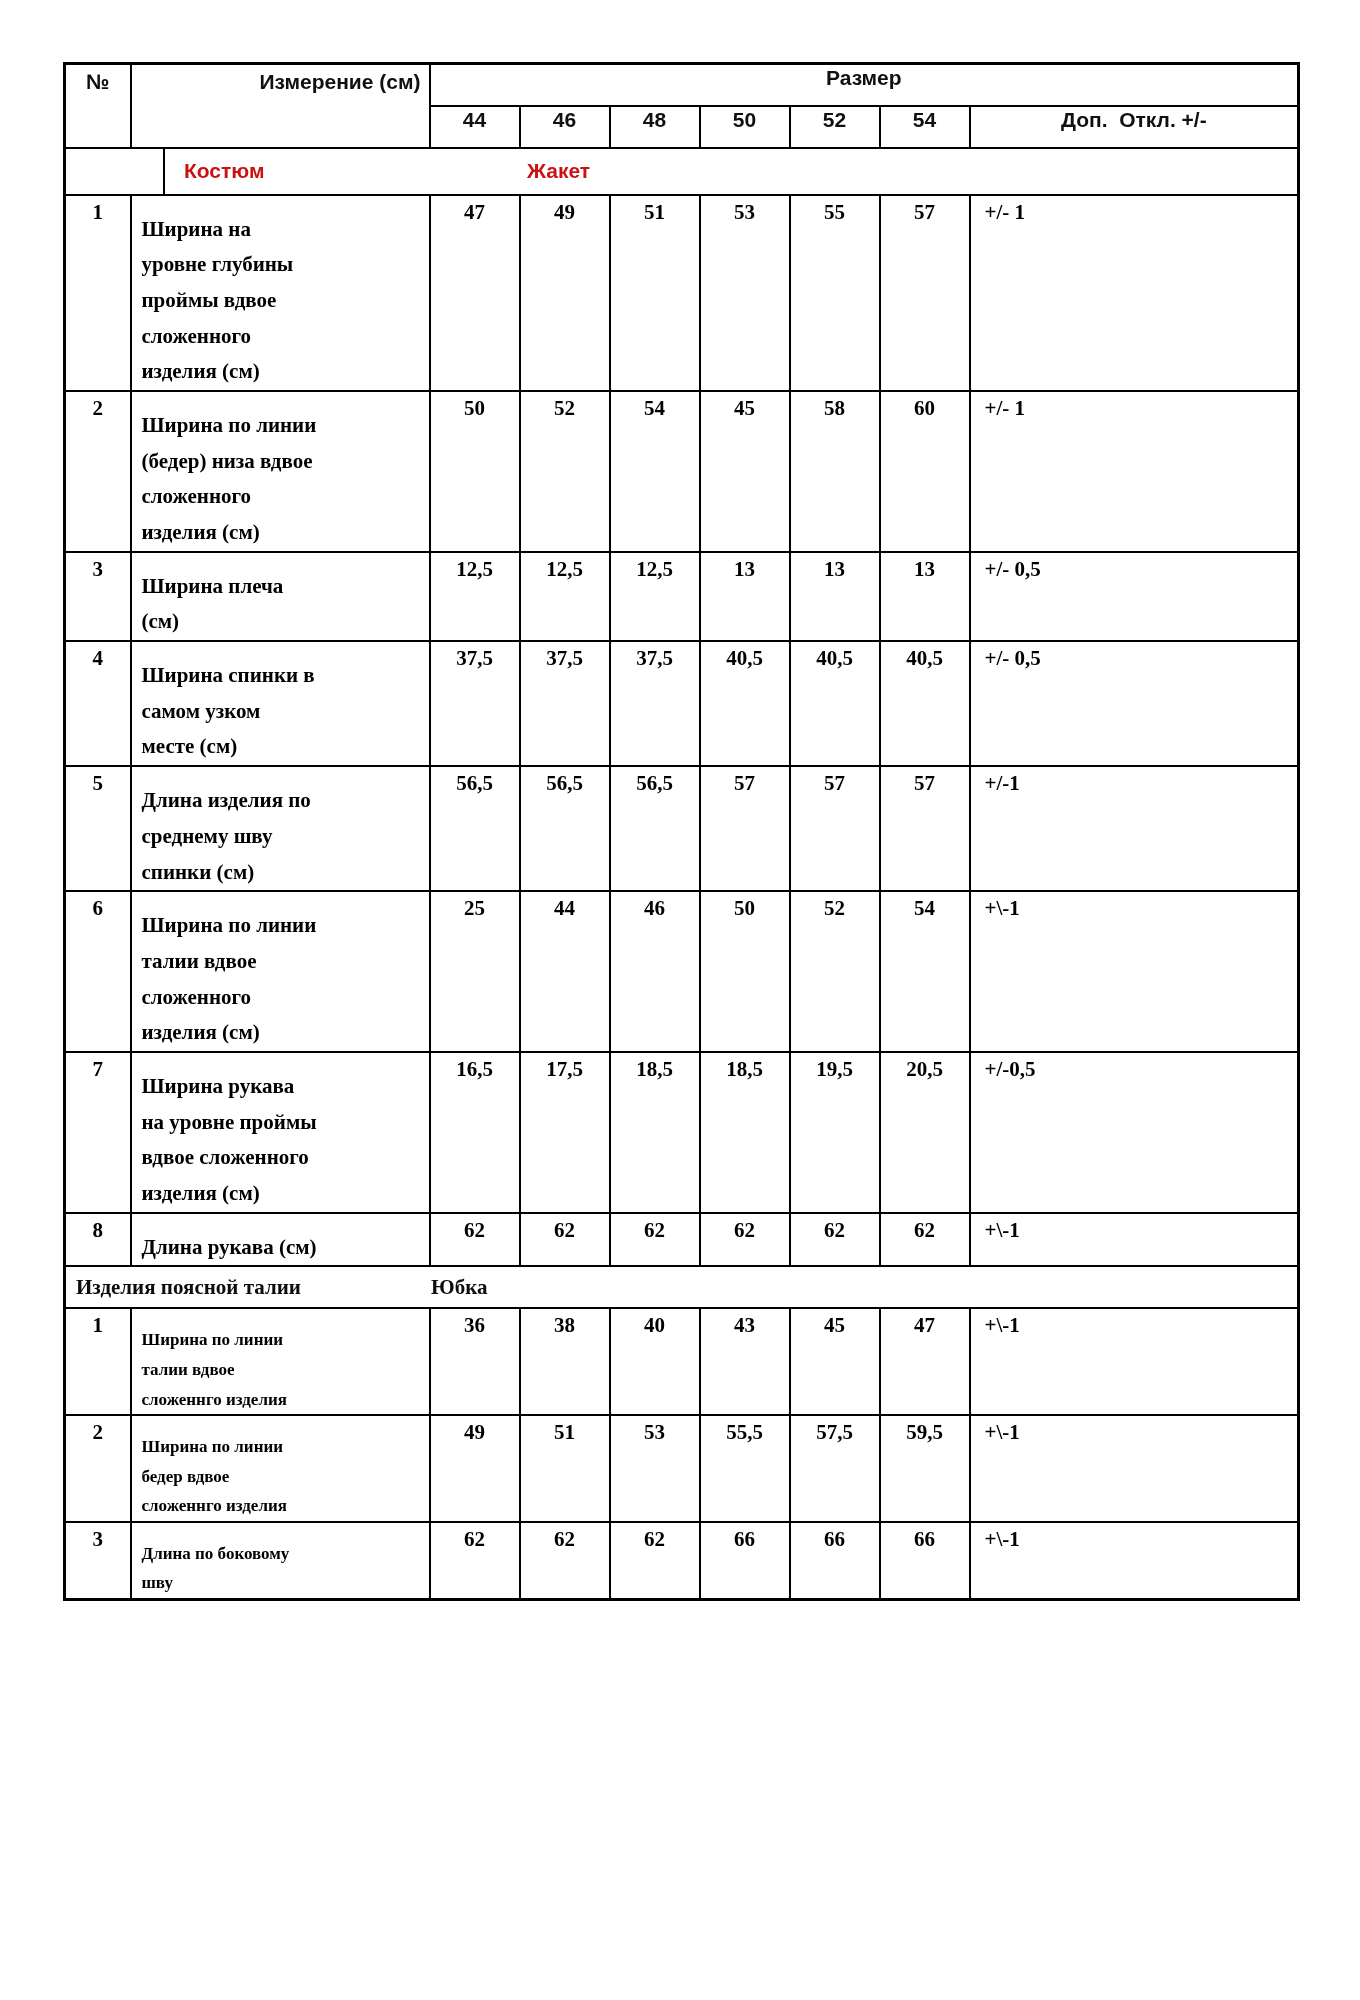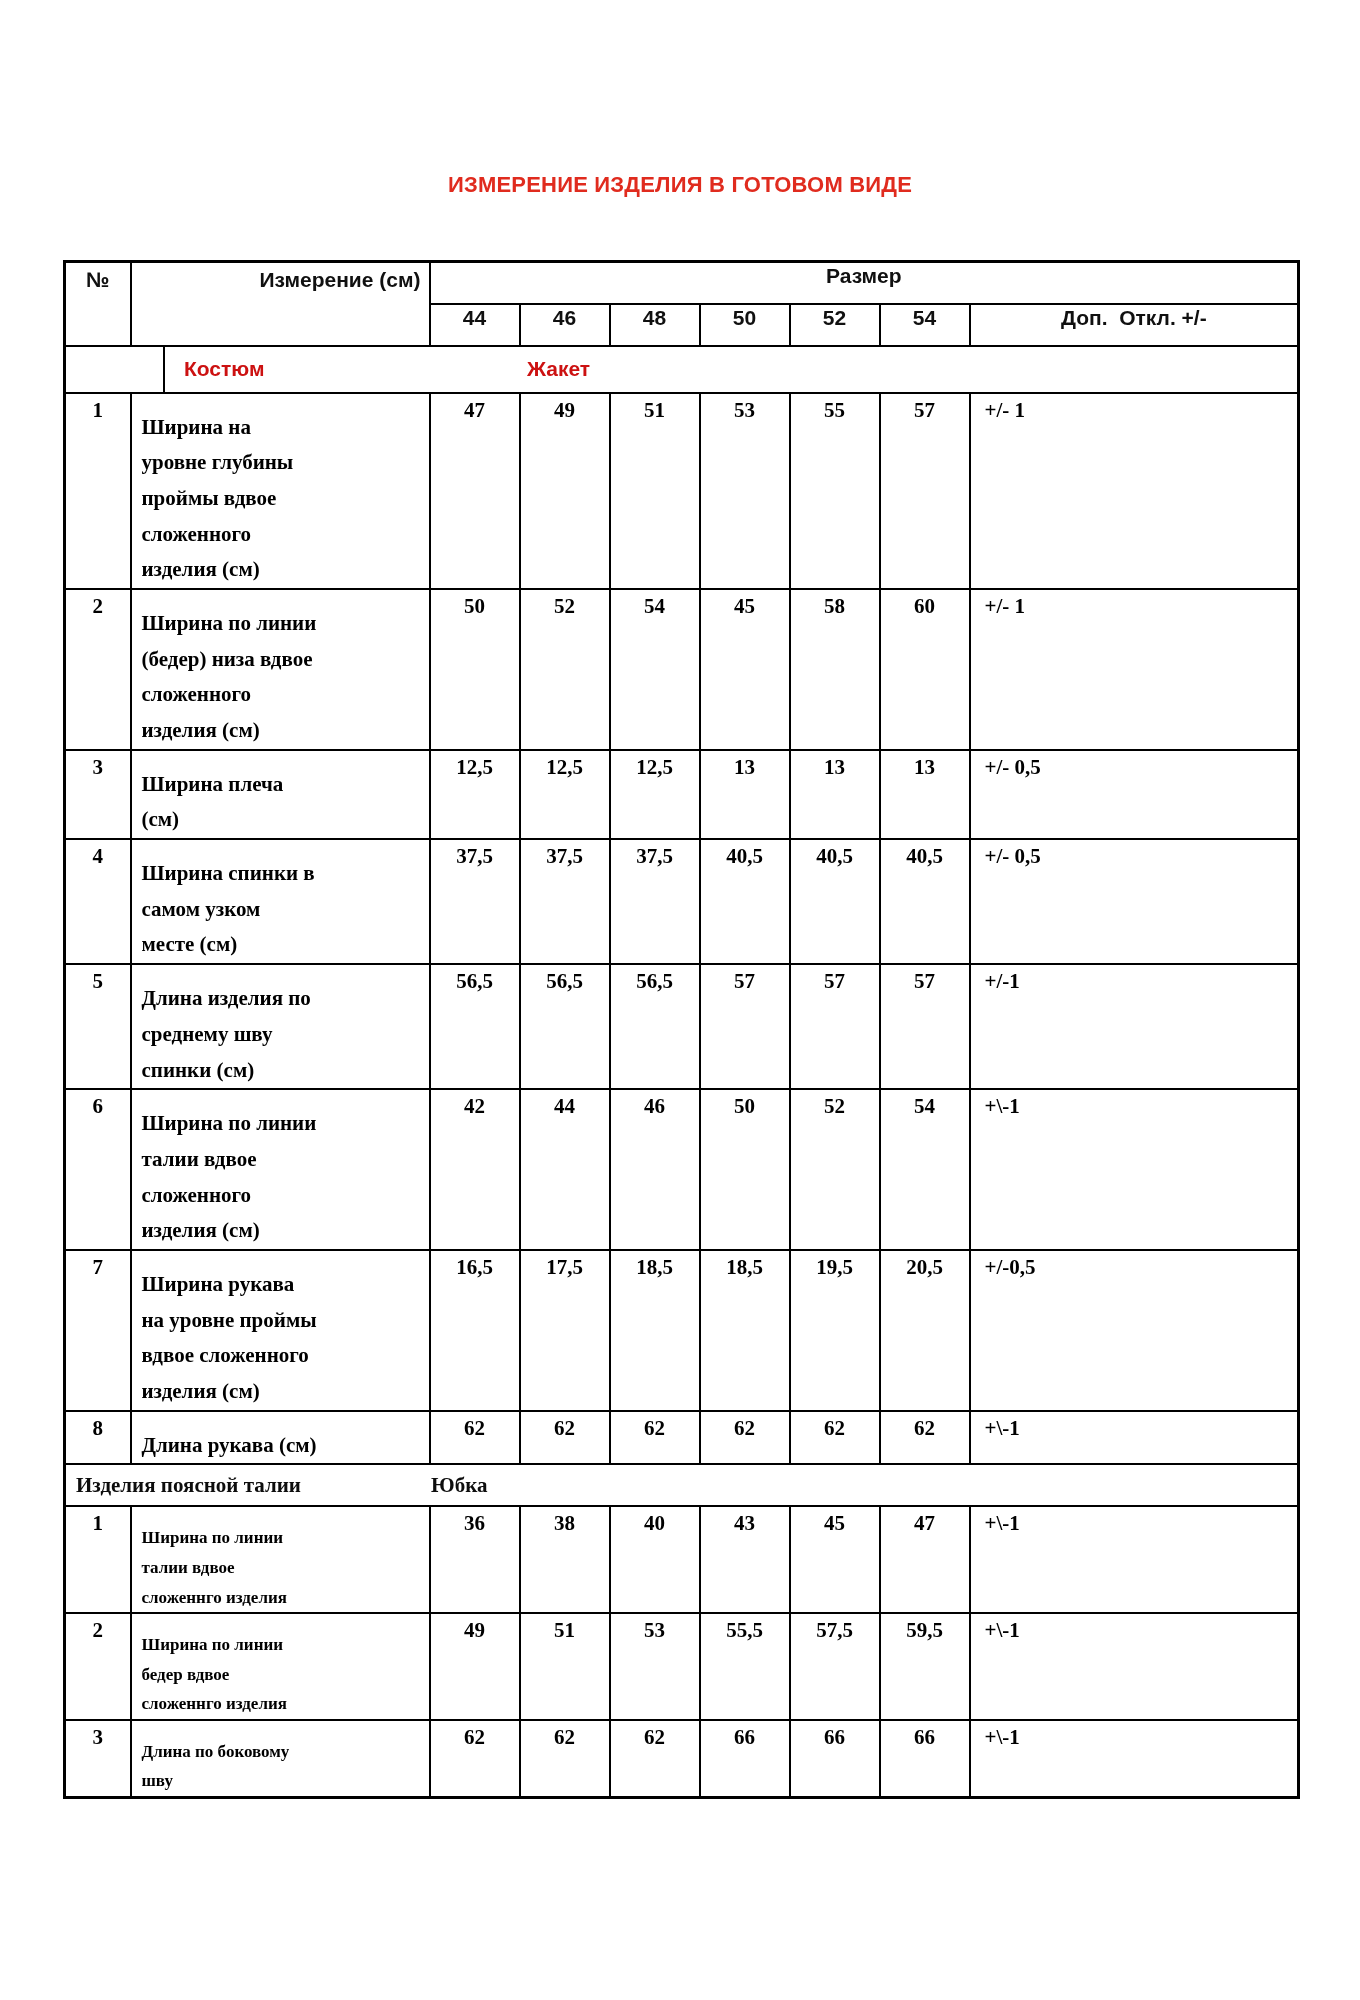--- a/index.html
+++ b/index.html
@@ -75,21 +75,20 @@
   .h-r1 { height: 190px; } .h-r2 { height: 150px; } .h-r3 { height: 75px;  }
   .h-r4 { height: 110px; } .h-r5 { height: 112px; } .h-r6 { height: 155px; }
   .h-r7 { height: 158px; } .h-r8 { height: 42px;  }
   .h-s1 { height: 90px;  } .h-s2 { height: 90px;  } .h-s3 { height: 70px;  }
 </style>
 </head>
 <body>
 
 <div class="page">
 
-  <h1 class="title">ИЗМЕРЕНИЕ ИЗДЕЛИЯ В ГОТОВОМ ВИДЕ</h1>
 
   <table class="meas">
     <colgroup>
       <col style="width:66px">
         <col style="width:299px">
       <col style="width:90px">
         <col style="width:90px">
         <col style="width:90px">
       <col style="width:90px">
         <col style="width:90px">
@@ -192,21 +191,21 @@
       <td class="val">57</td>
       <td class="tol">+/-1</td>
     </tr>
 
     <tr class="h-r6">
       <td class="num">6</td>
       <td class="mname">Ширина по линии
 талии вдвое
 сложенного
 изделия (см)</td>
-      <td class="val">42</td>
+      <td class="val">25</td>
       <td class="val">44</td>
       <td class="val">46</td>
       <td class="val">50</td>
       <td class="val">52</td>
       <td class="val">54</td>
       <td class="tol">+\-1</td>
     </tr>
 
     <tr class="h-r7">
       <td class="num">7</td>

